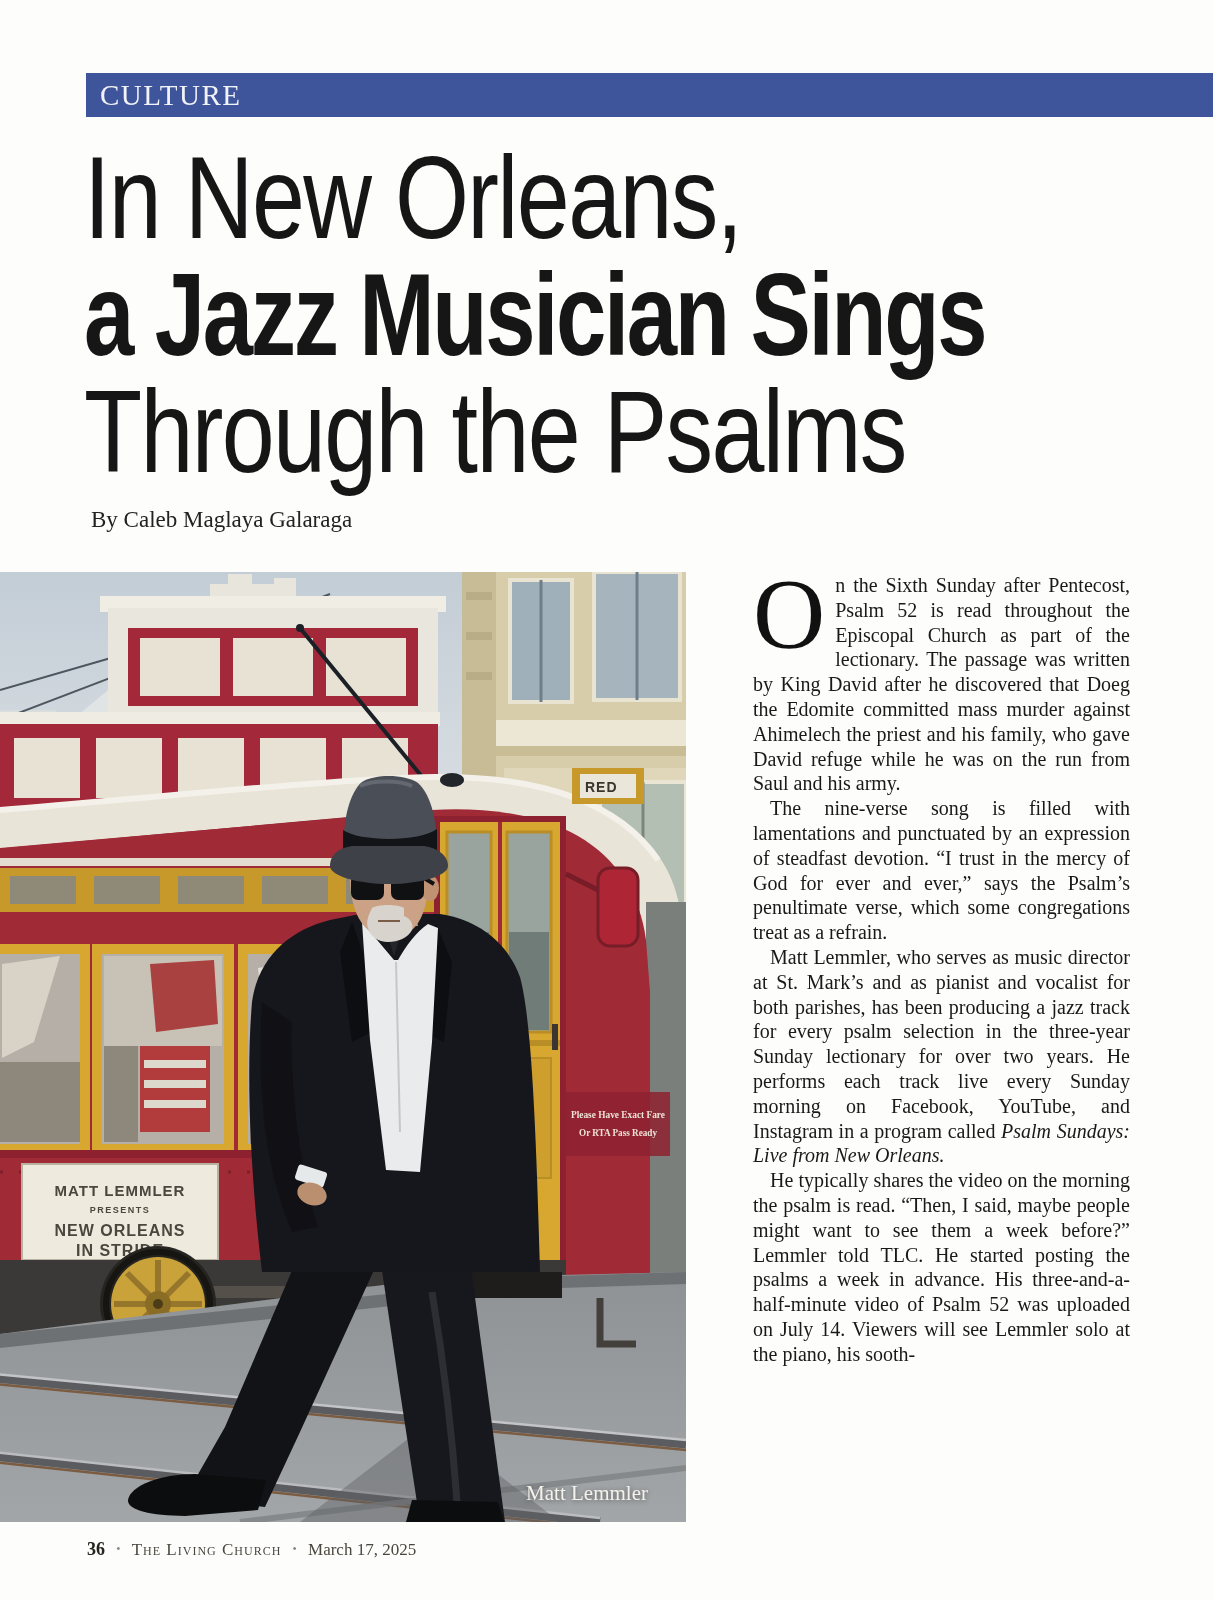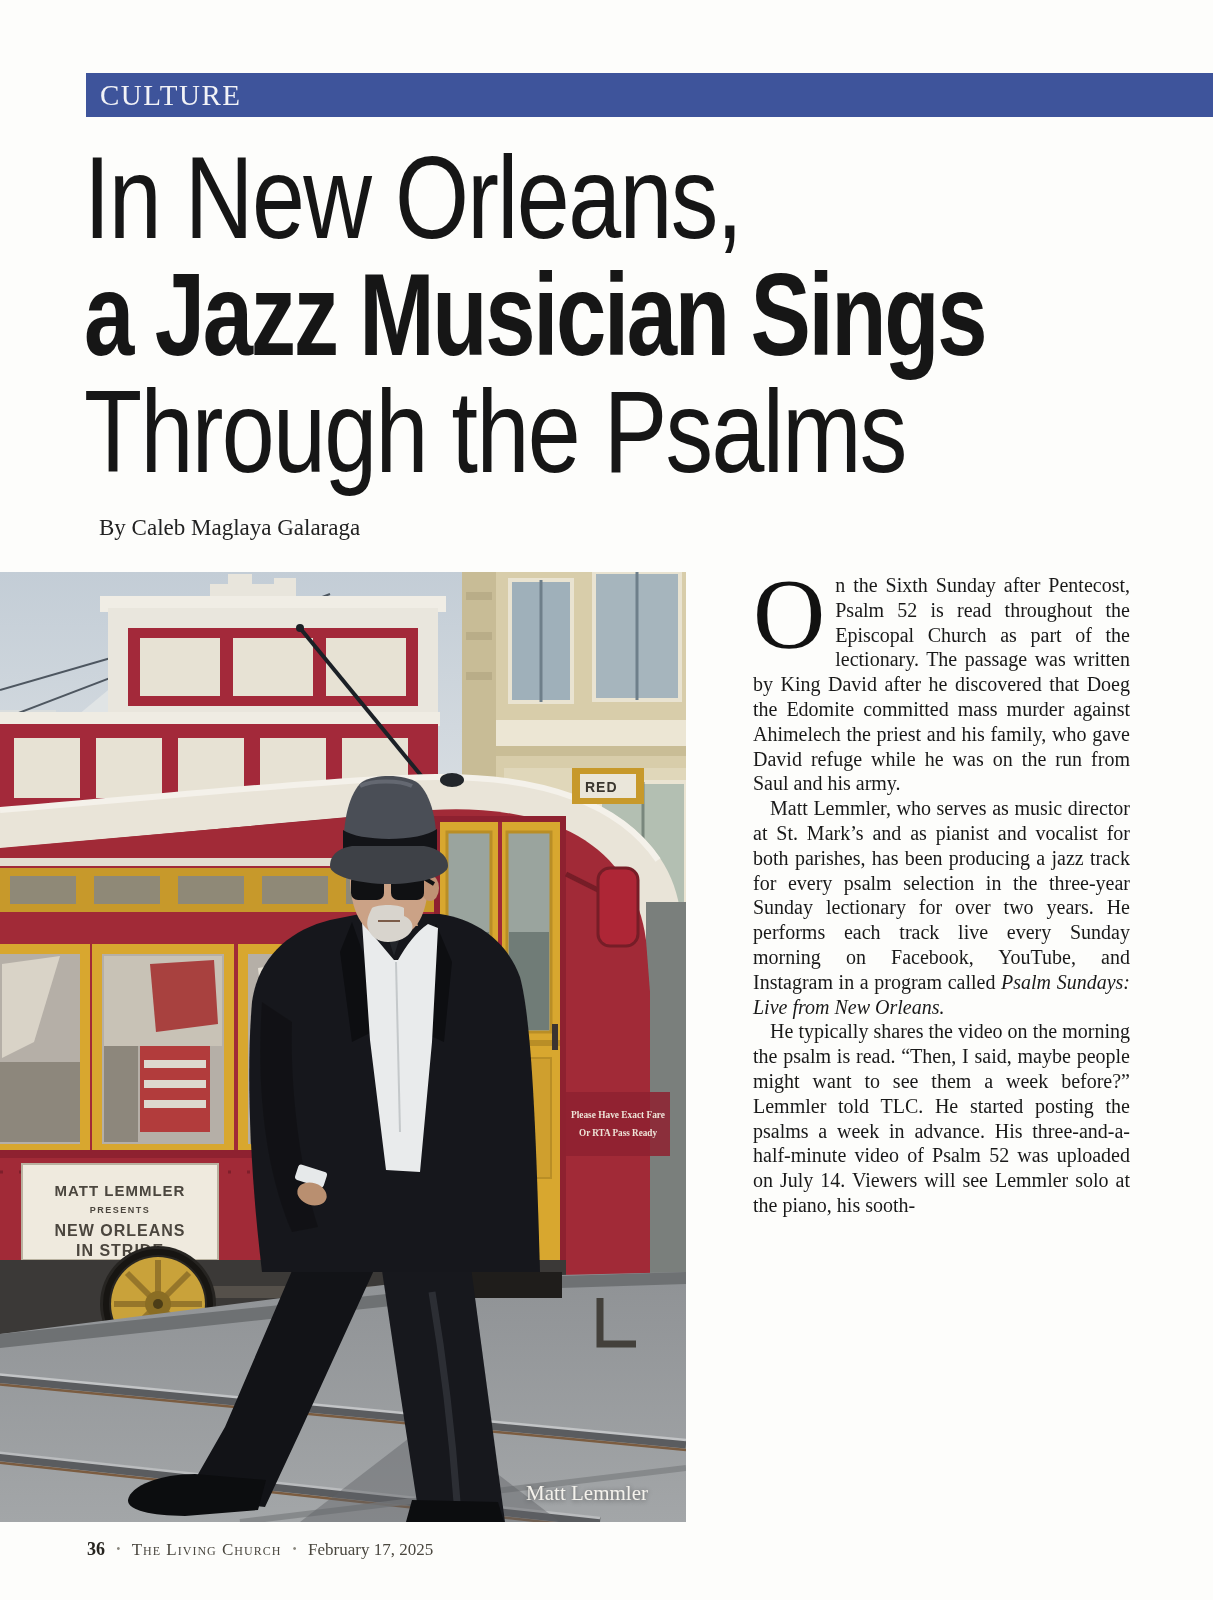--- a/index.html
+++ b/index.html
@@ -16,21 +16,21 @@
   }
   .kicker-bar span {
     color:#f2f3f7; font-size:29px; letter-spacing:1.5px;
     font-family:"Liberation Serif", serif;
   }
   
   .headline { position:absolute; left:84px; top:140px; margin:0; font-family:"Liberation Sans", sans-serif; color:#161616; font-weight:400; }
   .hl { display:block; font-size:116px; line-height:117px; letter-spacing:-2px; white-space:nowrap; transform:scaleX(.82); transform-origin:0 50%; }
   .hl.bold { font-weight:700; transform:scaleX(.78); letter-spacing:-3px; }
   
-  .byline { position:absolute; left:87px; top:503px; margin:12px; font-size:23px; color:#222; }
+  .byline { position:absolute; left:87px; top:503px; margin:4px; font-size:23px; color:#222; }
   
   .photo { position:absolute; left:0; top:572px; width:686px; height:950px; margin:0; }
   .photo svg { display:block; }
   .caption {
     position:absolute; right:38px; bottom:16px; color:#f4f2ec; font-size:21px;
     font-family:"Liberation Serif", serif; text-shadow:0 1px 5px rgba(0,0,0,.45);
   }
   
   .article-col {
     position:absolute; left:753px; top:573px; width:377px;
@@ -278,25 +278,26 @@
         <path d="M343,258 C360,270 420,270 437,257 L437,284 C420,294 360,294 343,284 Z" fill="#131418"></path>
         <path d="M330,294 C330,282 340,276 352,274 L424,274 C438,276 448,284 448,294 C448,304 420,312 389,312 C358,312 330,304 330,294 Z" fill="#3e4147"></path>
         <path d="M360,214 C372,208 400,208 412,214" stroke="#6a6f78" stroke-width="4" fill="none" opacity=".8"></path>
       </g>
     </svg>
     <figcaption class="caption">Matt Lemmler</figcaption>
   </figure>
 
   <section class="article-col" id="article-col">
       <p class="first"><span class="dropcap">O</span><span>n the Sixth Sunday after Pentecost, Psalm 52 is read throughout the Episcopal Church as part of the lectionary. The passage was written by King David after he discovered that Doeg the Edomite committed mass murder against Ahimelech the priest and his family, who gave David refuge while he was on the run from Saul and his army.</span></p>
+      <p><span>The nine-verse song is filled with lamentations and punctuated by an expression of steadfast devotion. “I trust in the mercy of God for ever and ever,” says the Psalm’s penultimate verse, which some congregations treat as a refrain.</span></p>
       <p><span>Matt Lemmler, who serves as music director at St. Mark’s and as pianist and vocalist for both parishes, has been producing a jazz track for every psalm selection in the three-year Sunday lectionary for over two years. He performs each track live every Sunday morning on Facebook, YouTube, and Instagram in a program called </span><span class="seg-italic">Psalm Sundays: Live from New Orleans.</span></p>
       <p><span>He typically shares the video on the morning the psalm is read. “Then, I said, maybe people might want to see them a week before?” Lemmler told TLC. He started posting the psalms a week in advance. His three-and-a-half-minute video of Psalm 52 was uploaded on July 14. Viewers will see Lemmler solo at the piano, his sooth-</span></p>
     </section>
 
   <footer class="footer">
     <span class="num">36</span>
     <span class="dot">•</span>
     <span class="pub">The Living Church</span>
     <span class="dot">•</span>
-    <span>February 17, 2025</span>
+    <span>March 17, 2025</span>
   </footer>
 
 </div>
 
 </body></html>

